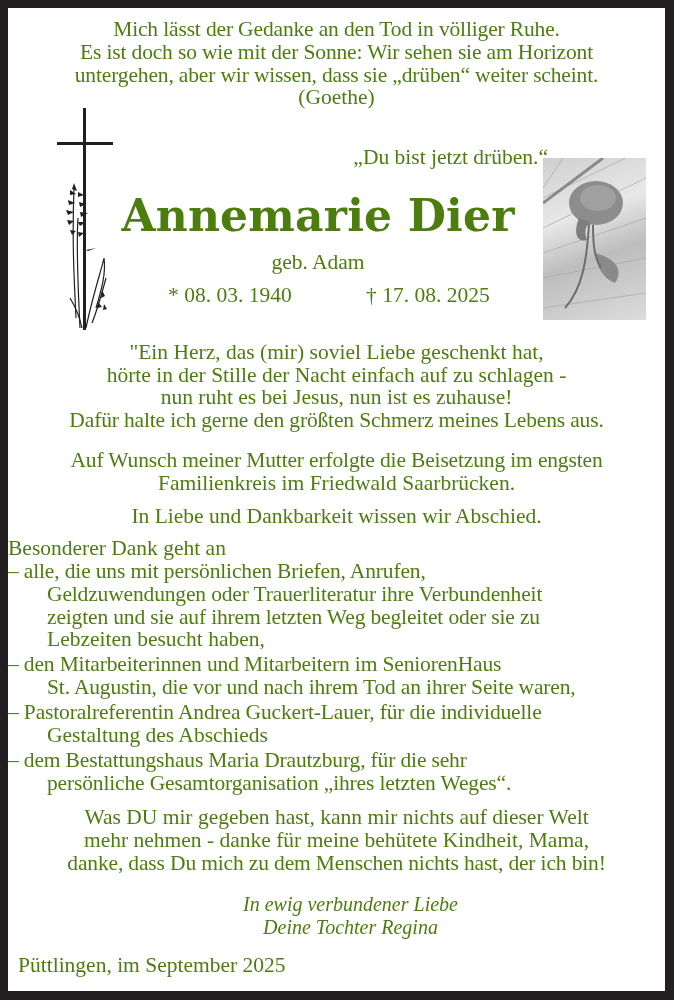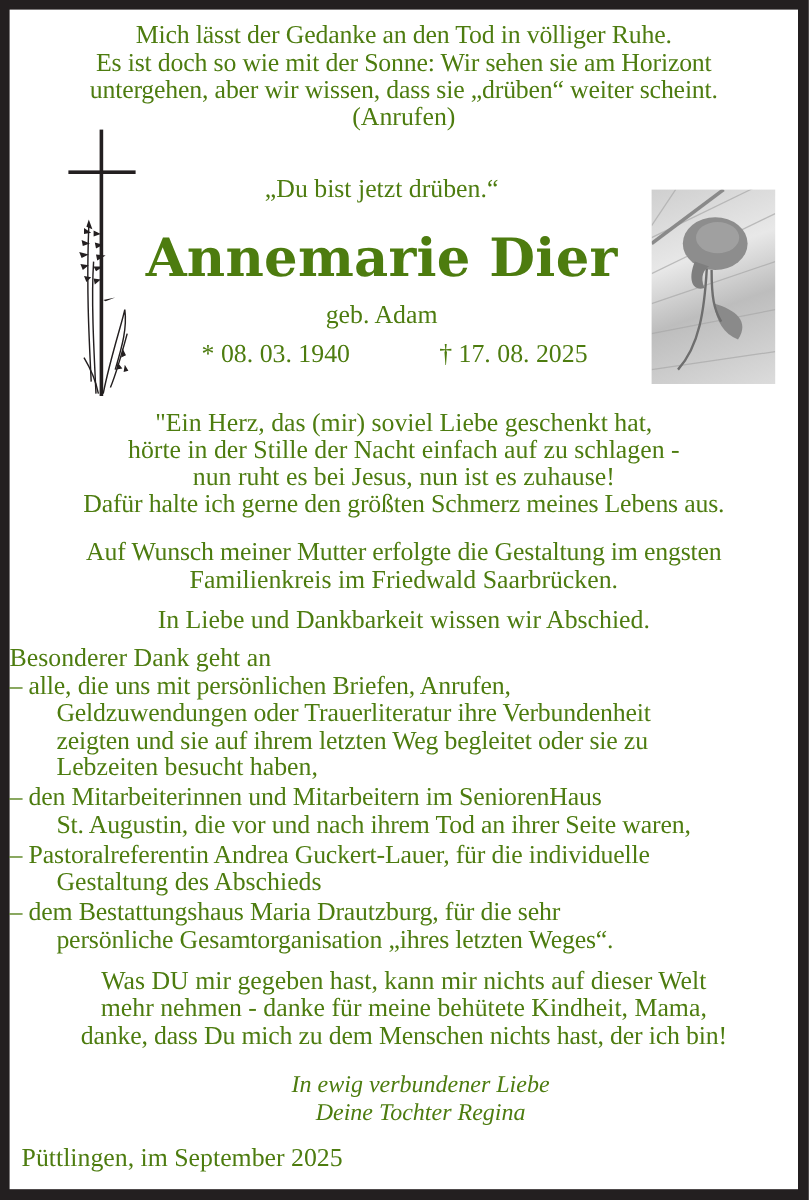--- a/index.html
+++ b/index.html
@@ -42,42 +42,42 @@
 </style>
 </head>
 <body>
 
 <div class="sheet">
 
   <div>
     <div class="line center narrow" style="top:10px">Mich lässt der Gedanke an den Tod in völliger Ruhe.</div>
     <div class="line center narrow" style="top:33px">Es ist doch so wie mit der Sonne: Wir sehen sie am Horizont</div>
     <div class="line center narrow" style="top:56px">untergehen, aber wir wissen, dass sie „drüben“ weiter scheint.</div>
-    <div class="line center" style="top:78px">(Anrufen)</div>
+    <div class="line center" style="top:78px">(Goethe)</div>
   </div>
 
   <div>
     <div class="cross-v"></div>
     <div class="cross-h"></div>
     <svg class="grass" width="70" height="155" viewBox="0 0 70 155">
       <g stroke="#231f20" fill="none" stroke-width="1.2">
         <path d="M24 140 C22 100, 20 60, 22 10"></path>
         <path d="M28 150 C26 110, 24 70, 26 40"></path>
         <path d="M18 120 C24 130, 28 140, 30 150"></path>
         <path d="M34 150 C40 120, 50 90, 52 80 C54 95, 50 110, 44 130"></path>
         <path d="M40 145 C46 130, 50 115, 54 100"></path>
       </g>
       <g fill="#231f20">
         <path d="M22 5 l3 8 -5 -2z M18 12 l6 4 -6 1z M26 14 l6 3 -6 2z M16 22 l7 3 -6 2z M27 24 l7 2 -6 3z M14 32 l8 2 -6 3z M28 34 l8 1 -7 4z M15 42 l7 1 -5 4z M26 44 l8 0 -6 4z M18 52 l6 1 -4 4z M26 54 l6 1 -5 4z M34 72 l10 -2 -8 3z"></path>
         <path d="M50 112 l3 6 -4 2z M46 124 l4 5 -5 1z M52 126 l3 5 -4 1z"></path>
       </g>
     </svg>
   </div>
 
-  <div class="line center" style="top:138px; left:80px; width:460px; right:auto;">„Du bist jetzt drüben.“</div>
+  <div class="line center" style="top:138px; left:80px; width:460px; right:auto;text-align:right;">„Du bist jetzt drüben.“</div>
   <div class="name">Annemarie Dier</div>
   <div class="line center" style="top:243px; left:80px; width:460px; right:auto;">geb. Adam</div>
   <div class="dates" style="left:160px">* 08. 03. 1940</div>
   <div class="dates" style="left:358px">† 17. 08. 2025</div>
 
   <div class="photo">
     <svg width="103" height="162" viewBox="0 0 103 162">
       <g stroke="#a8a8a8" stroke-width="1" fill="none" opacity="0.7">
         <path d="M0 40 L103 -10"></path>
           <path d="M0 70 L103 20"></path>
@@ -97,21 +97,21 @@
   </div>
 
   <div>
     <div class="line center" style="top:333px">"Ein Herz, das (mir) soviel Liebe geschenkt hat,</div>
     <div class="line center" style="top:356px">hörte in der Stille der Nacht einfach auf zu schlagen -</div>
     <div class="line center" style="top:378px">nun ruht es bei Jesus, nun ist es zuhause!</div>
     <div class="line center narrow" style="top:401px">Dafür halte ich gerne den größten Schmerz meines Lebens aus.</div>
   </div>
 
   <div>
-    <div class="line center narrow" style="top:441px">Auf Wunsch meiner Mutter erfolgte die Gestaltung im engsten</div>
+    <div class="line center narrow" style="top:441px">Auf Wunsch meiner Mutter erfolgte die Beisetzung im engsten</div>
     <div class="line center" style="top:464px">Familienkreis im Friedwald Saarbrücken.</div>
     <div class="line center" style="top:497px">In Liebe und Dankbarkeit wissen wir Abschied.</div>
   </div>
 
   <div>
     <div class="line list-left" style="top:529px">Besonderer Dank geht an</div>
 
     <div class="line list-left narrow" style="top:552px">– alle, die uns mit persönlichen Briefen, Anrufen,</div>
     <div class="line list-left indent narrow" style="top:575px">Geldzuwendungen oder Trauerliteratur ihre Verbundenheit</div>
     <div class="line list-left indent narrow" style="top:598px">zeigten und sie auf ihrem letzten Weg begleitet oder sie zu</div>

